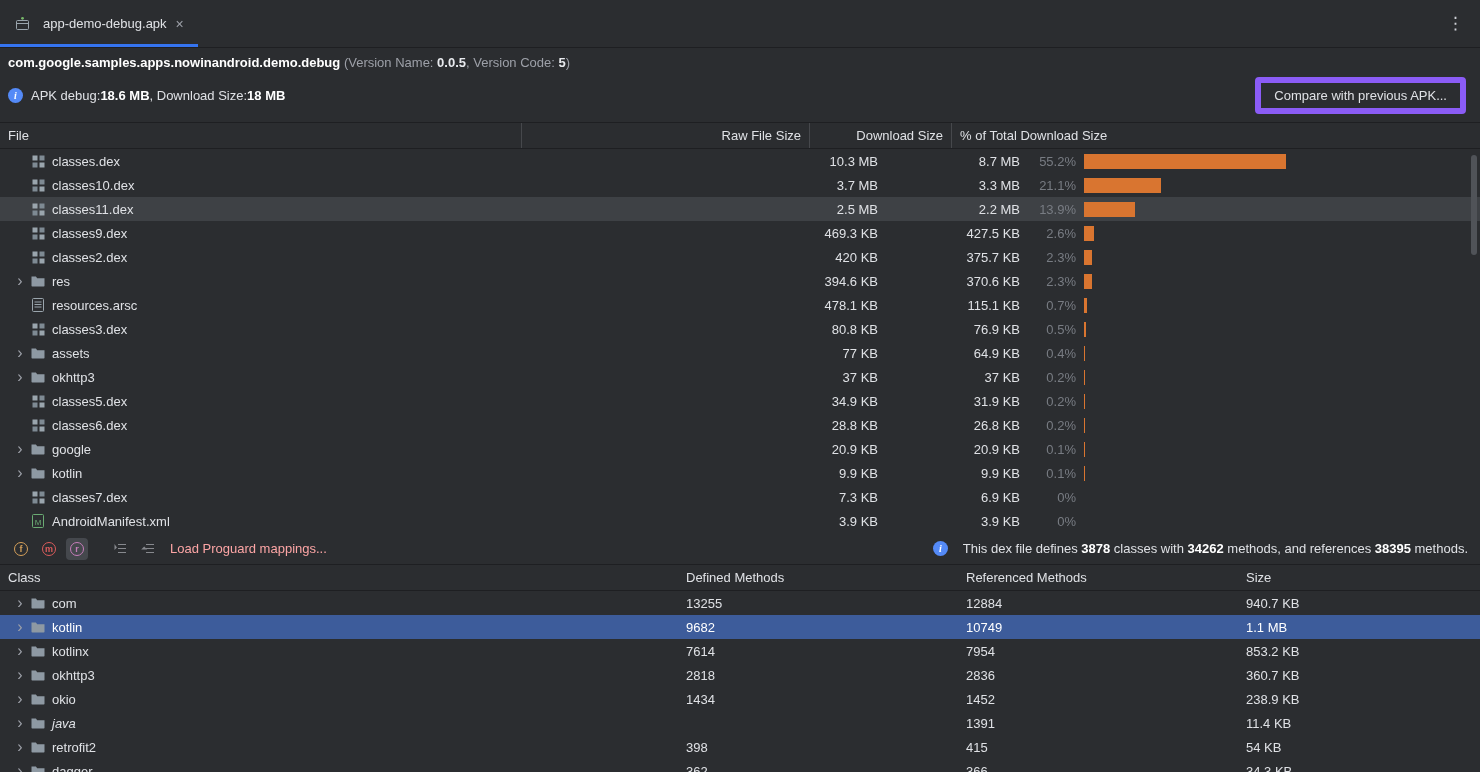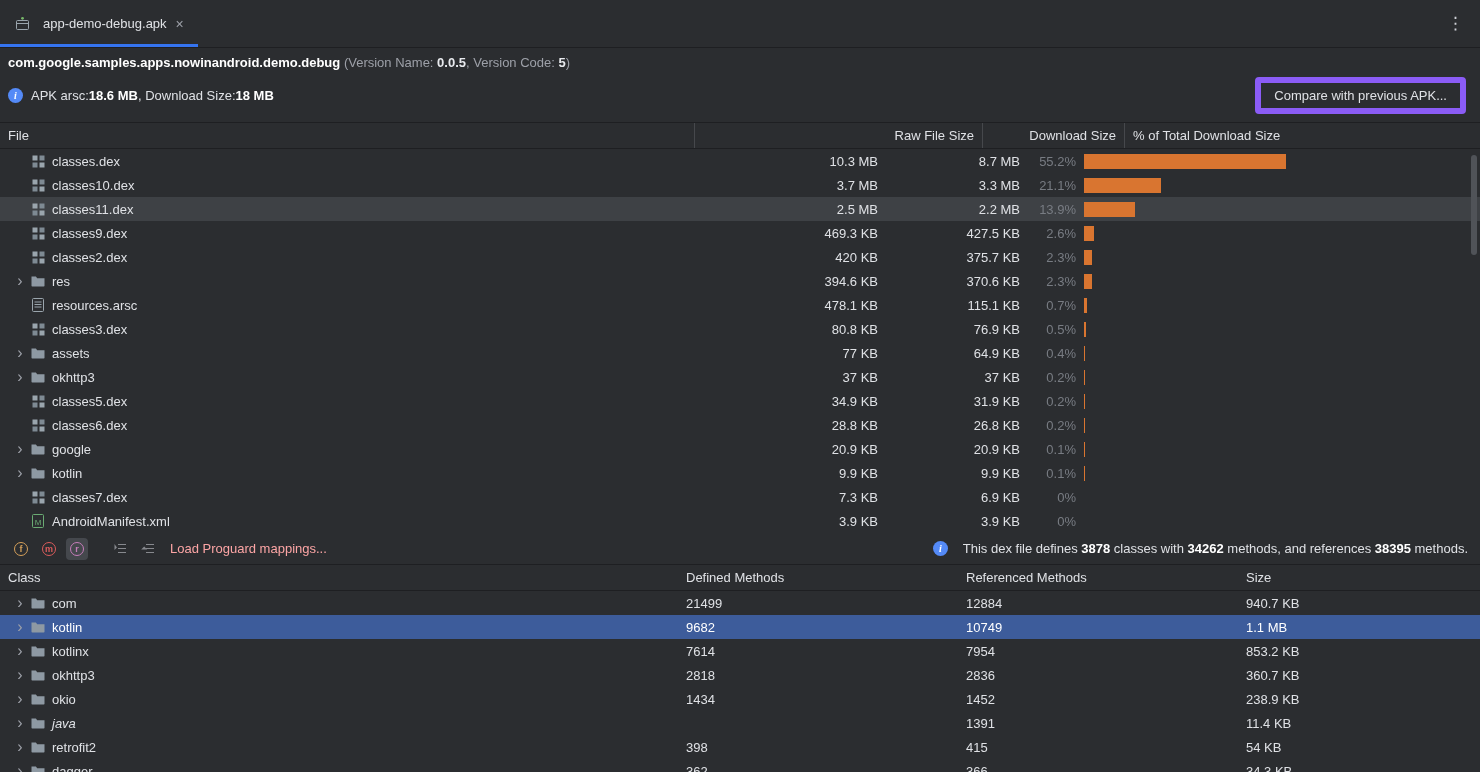--- a/index.html
+++ b/index.html
@@ -30,21 +30,21 @@
     justify-content:center; margin-right:8px; flex:0 0 auto; font-family:"Liberation Serif", serif; }
   .compare-btn { margin-left:auto; margin-right:6px; background:transparent; border:6px solid #8b5cf6;
     color:#DFE1E5; border-radius:4px; padding:5px 13px; font-family:"Liberation Sans",sans-serif;
     font-size:13px; cursor:pointer; }
 
   
   .file-table { border-top:1px solid #1E1F22; position:relative; }
   .ft-header, .ct-header { display:flex; height:26px; align-items:center; border-bottom:1px solid #1E1F22; color:#DFE1E5; }
   .hc { height:100%; display:flex; align-items:center; padding:0 8px; }
   .sep { border-right:1px solid #46484C; }
-  .c-name { width:695px; }
+  .c-name { width:522px; }
   .c-raw  { width:288px; justify-content:flex-end; text-align:center; }
   .c-dl   { width:142px; justify-content:flex-end; text-align:right; }
   .c-pct  { flex:1; }
   .ft-row { display:flex; height:24px; align-items:center; cursor:default; }
   .ft-row.sel-gray { background:var(--selgray,#393B40); }
   .cell-name { width:598px; display:flex; align-items:center; padding-left:12px; overflow:hidden; white-space:nowrap; }
   .cell-raw  { width:288px; text-align:right; padding-right:8px; }
   .cell-dl   { width:142px; text-align:right; padding-right:8px; }
   .cell-pct  { flex:1; display:flex; align-items:center; }
   .pct-text  { width:48px; text-align:right; color:#787C83; flex:0 0 auto; }
@@ -95,21 +95,21 @@
   </div>
   <div class="tab-menu">⋮</div>
 </div>
 
 <div class="pkg-line">
   <span class="pkg">com.google.samples.apps.nowinandroid.demo.debug</span><span class="dim"> (Version Name: </span><span class="verval">0.0.5</span><span class="dim">, Version Code: </span><span class="verval">5</span><span class="dim">)</span>
 </div>
 
 <div class="size-line">
   <span class="info-badge">i</span>
-  <span>APK arsc: </span>
+  <span>APK debug: </span>
     <b>18.6 MB</b>
     <span>, Download Size: </span>
     <b>18 MB</b>
   <button class="compare-btn">Compare with previous APK...</button>
 </div>
 
 <div class="file-table">
   <div class="ft-header">
     <div class="hc c-name sep">File</div>
     <div class="hc c-raw sep">Raw File Size</div>
@@ -465,21 +465,21 @@
       <div class="ct-row">
         <div class="ccell-class">
           <span class="chev">›</span>
           <span class="ficon">
             <svg width="14" height="12" viewBox="0 0 14 12">
               <path d="M0.5 1.5 h4.4 l1.3 1.7 h7.3 v7.6 a0.7 0.7 0 0 1 -0.7 0.7 h-11.6 a0.7 0.7 0 0 1 -0.7 -0.7 z" fill="#8E99A3"></path>
             </svg>
           </span>
           <span>com</span>
         </div>
-        <div class="ccell-def">21499</div>
+        <div class="ccell-def">13255</div>
         <div class="ccell-ref">12884</div>
         <div class="ccell-size">940.7 KB</div>
       </div>
       <div class="ct-row sel-blue">
         <div class="ccell-class">
           <span class="chev">›</span>
           <span class="ficon">
             <svg width="14" height="12" viewBox="0 0 14 12">
               <path d="M0.5 1.5 h4.4 l1.3 1.7 h7.3 v7.6 a0.7 0.7 0 0 1 -0.7 0.7 h-11.6 a0.7 0.7 0 0 1 -0.7 -0.7 z" fill="#8E99A3"></path>
             </svg>

